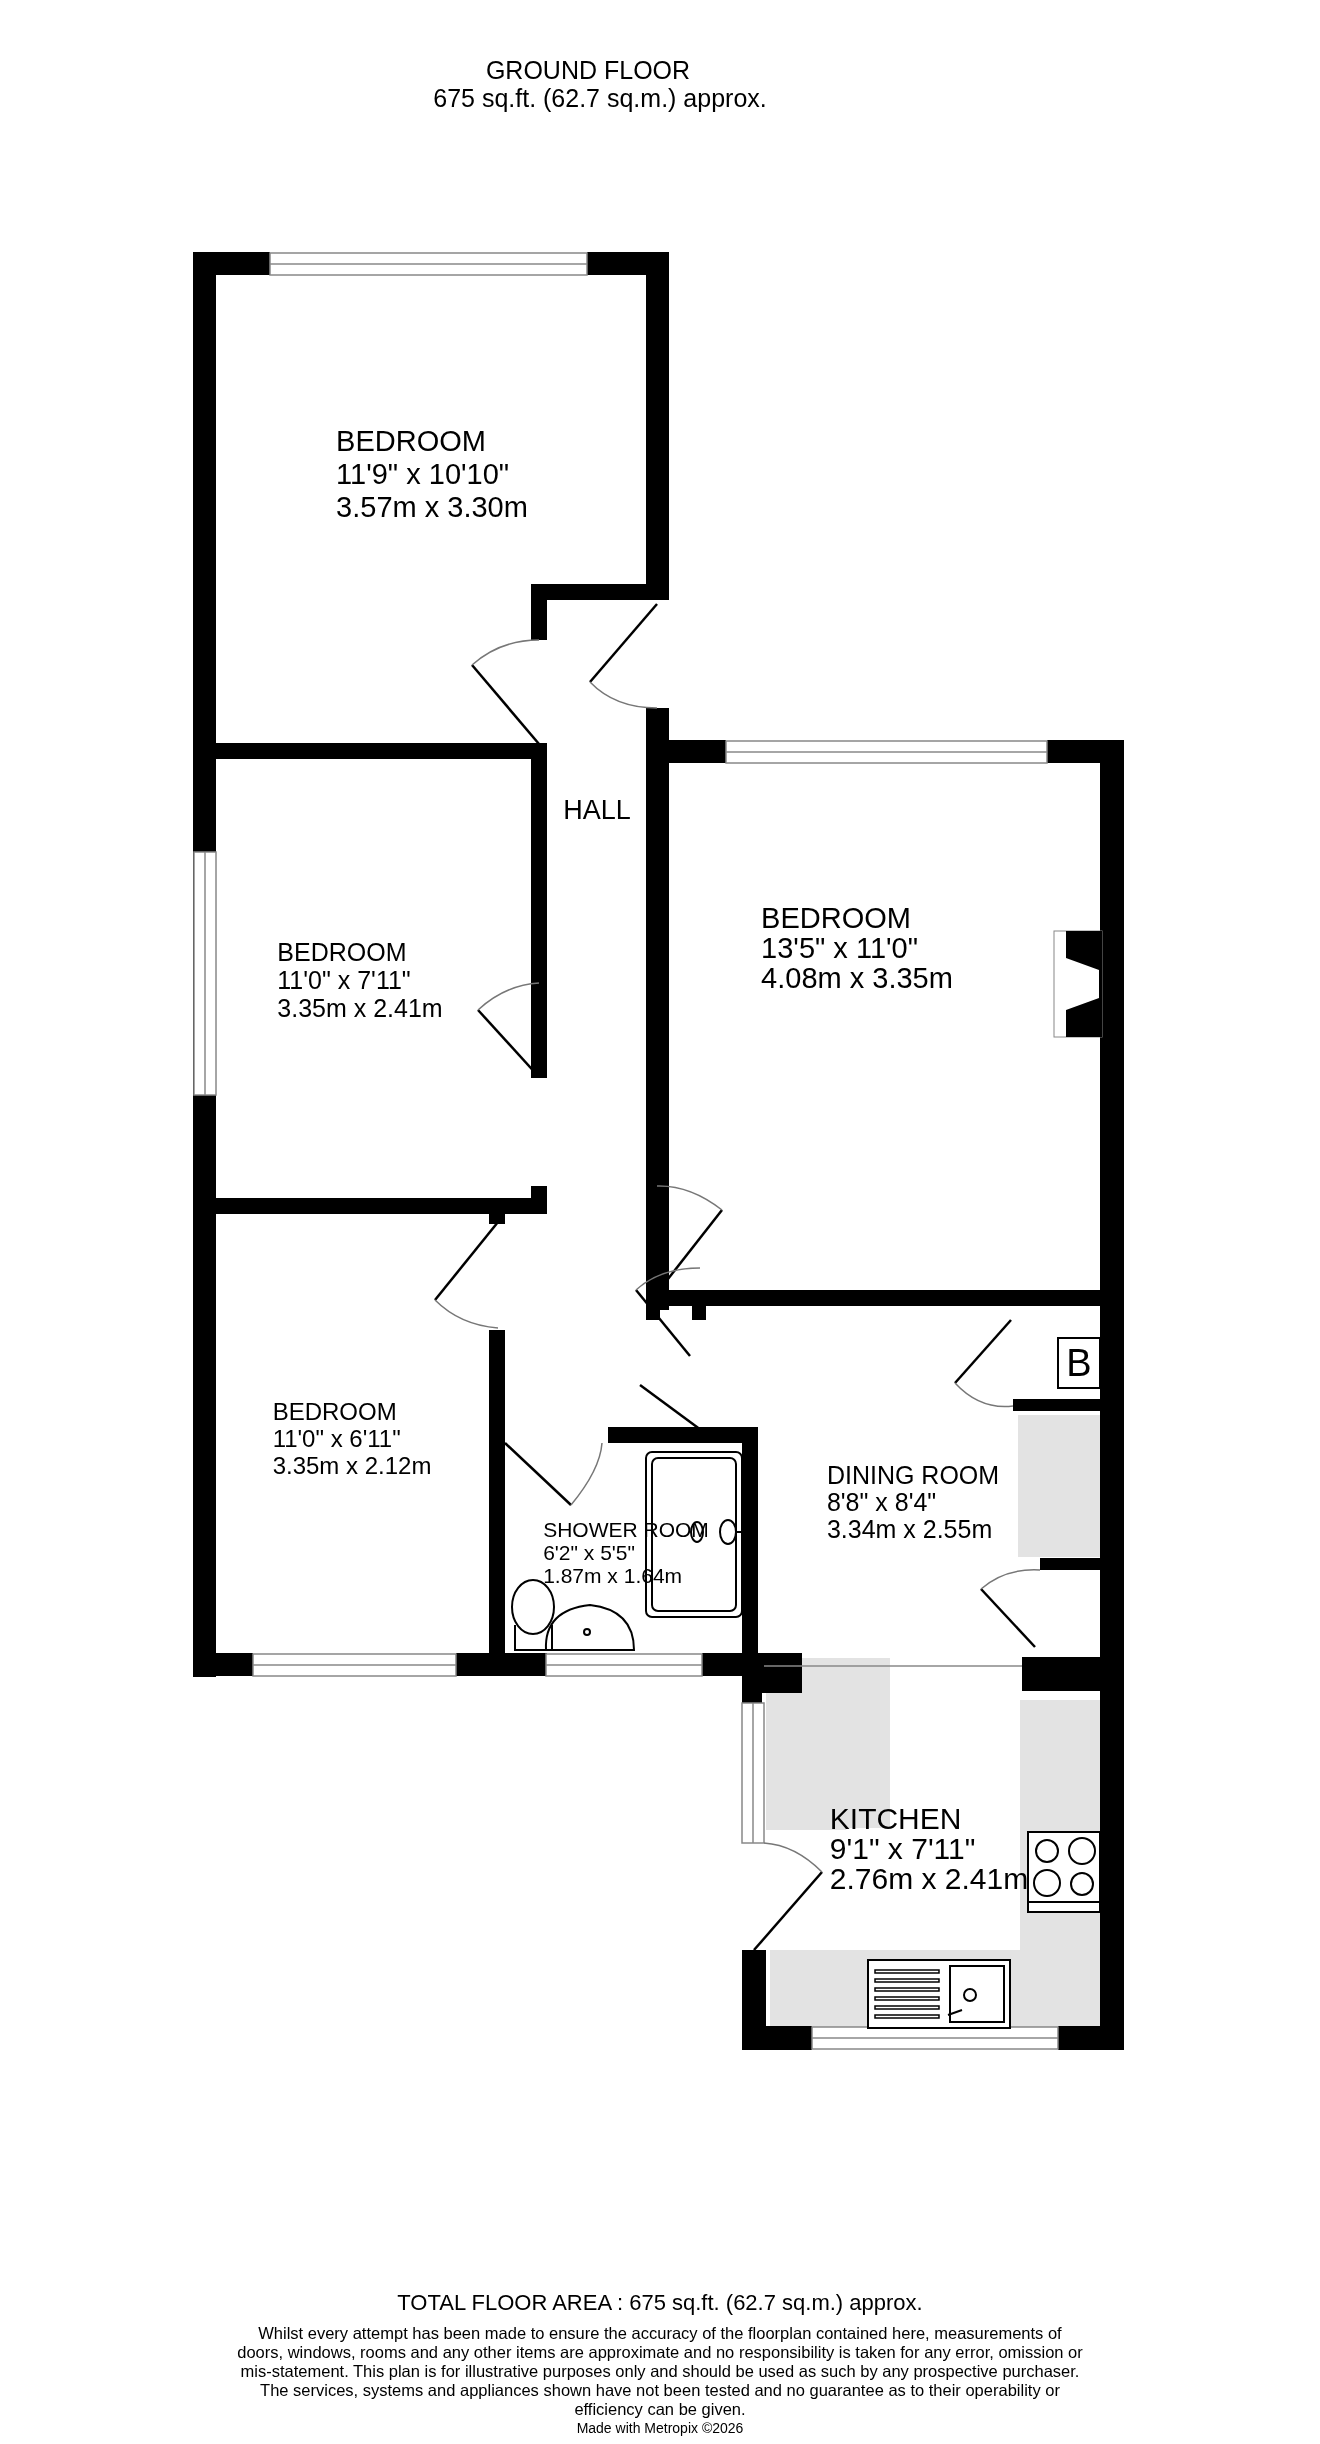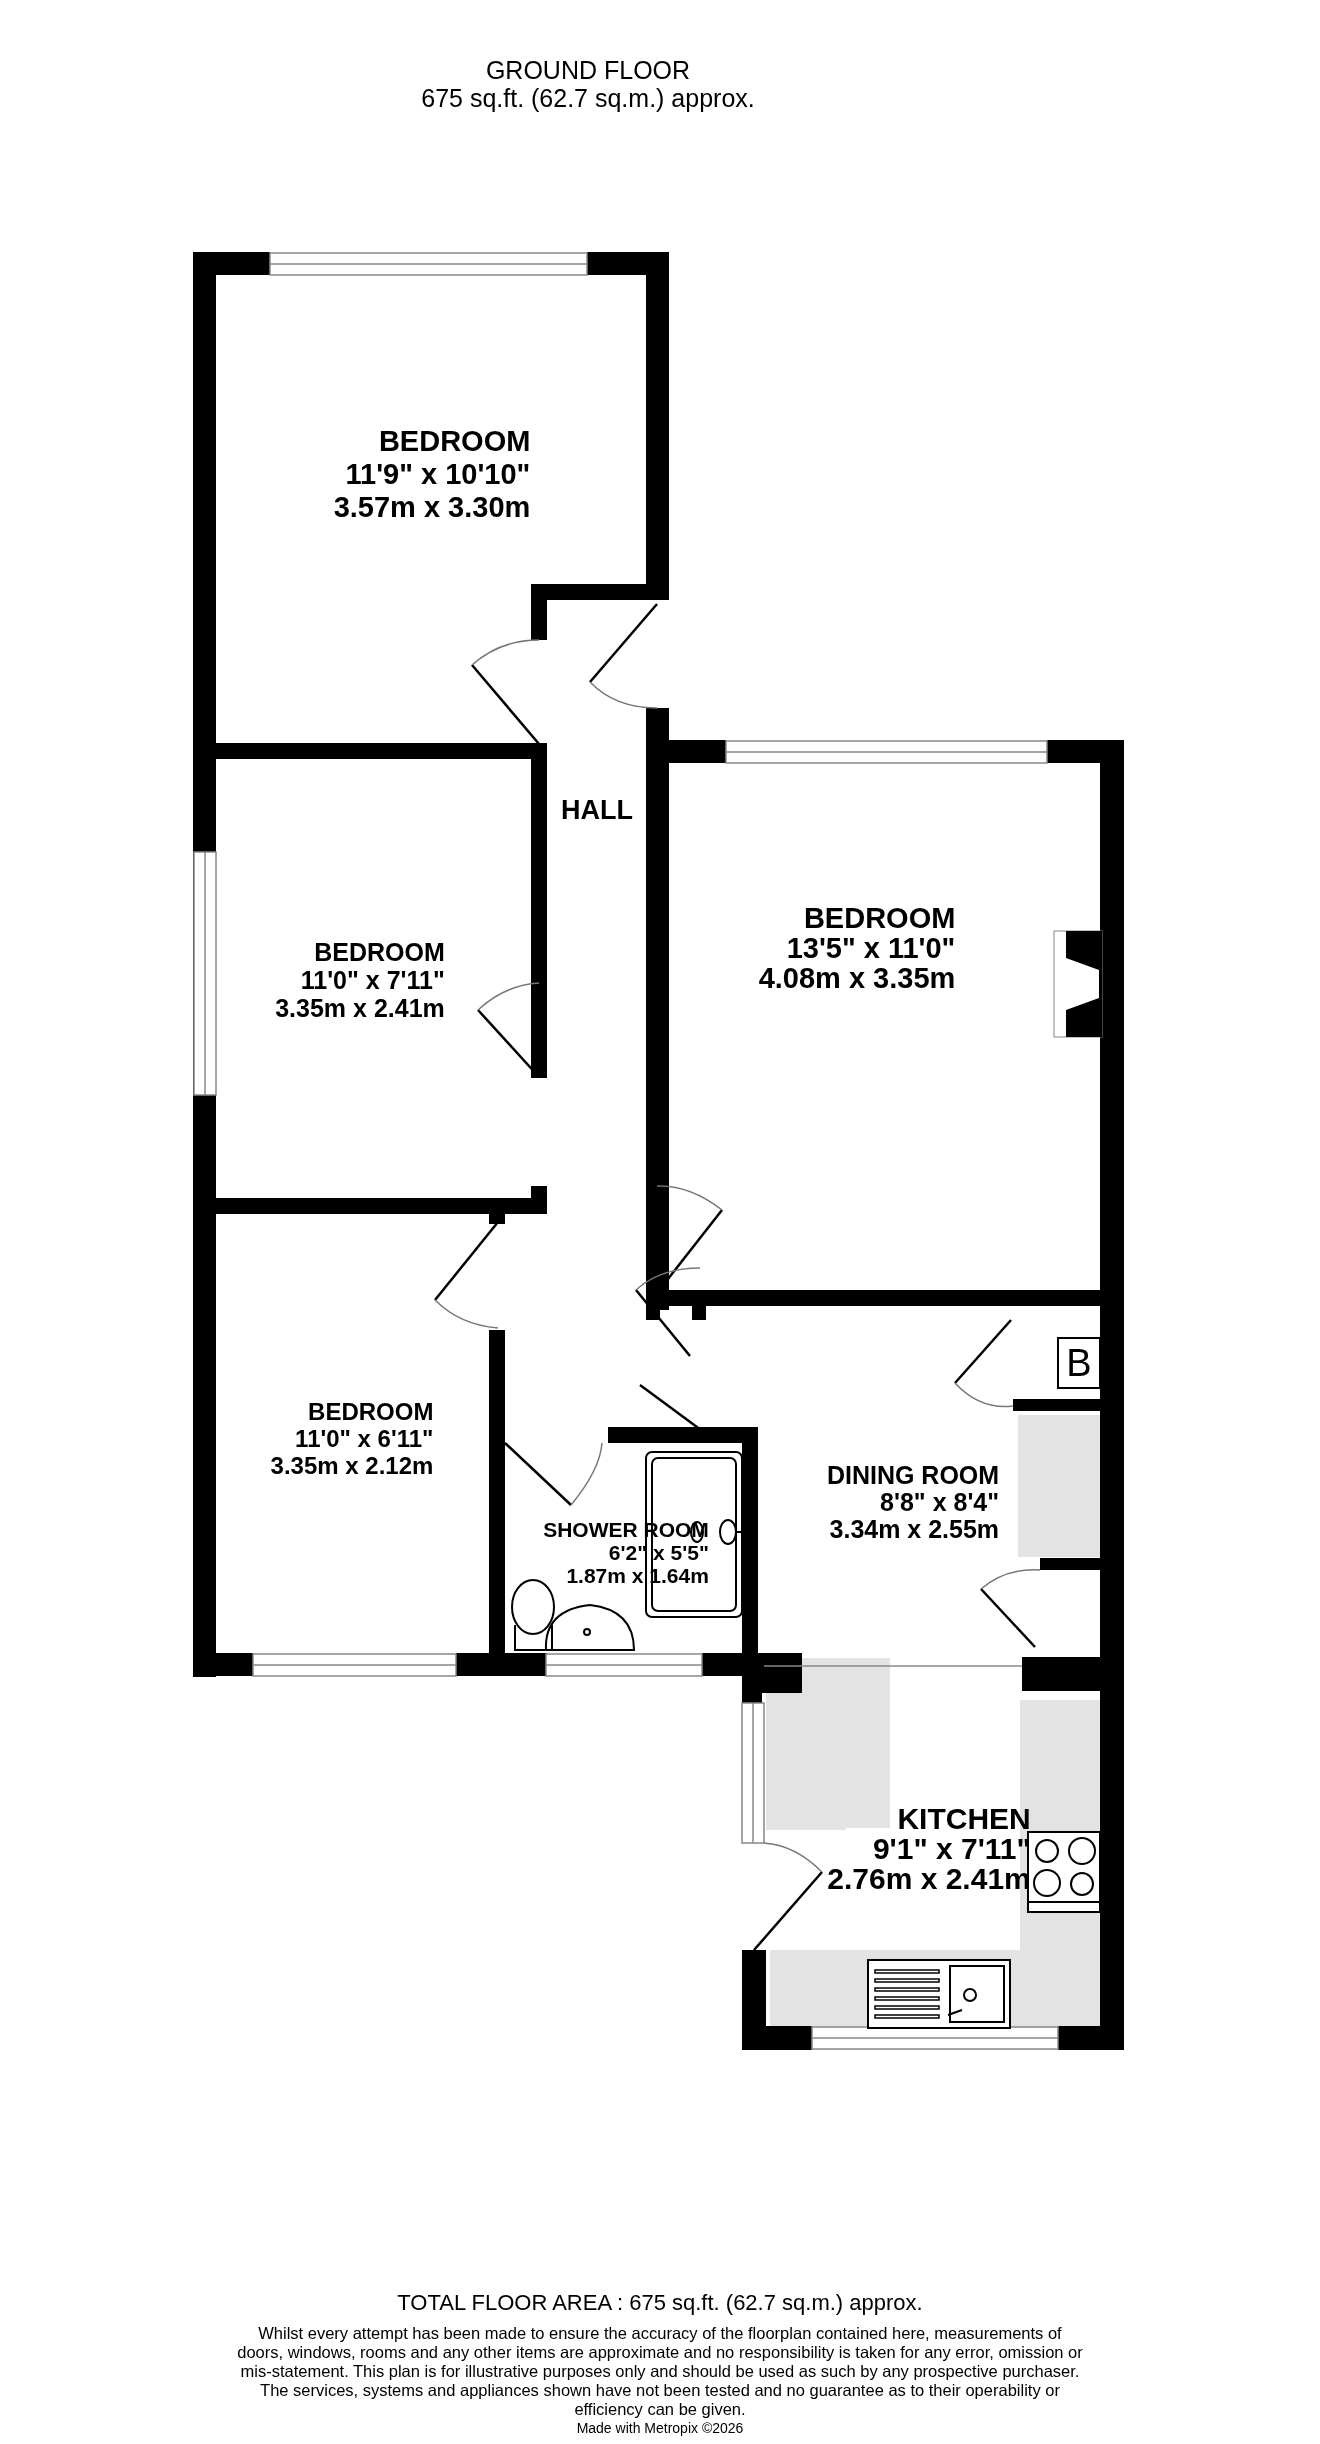--- a/index.html
+++ b/index.html
@@ -1,31 +1,31 @@
 <!DOCTYPE html>
 <html><head>
 <meta charset="utf-8">
 <style>
   html,body{margin:0;padding:0;background:#ffffff;}
   body{width:1320px;height:2444px;position:relative;overflow:hidden;font-family:"Liberation Sans",sans-serif;color:#000;}
   .hdr{position:absolute;left:0;width:1176px;text-align:center;font-size:25px;line-height:28px;}
   #plan{position:absolute;left:0;top:0;width:1320px;height:2444px;}
-  .lbl{position:absolute;text-align:right;font-weight:bold;white-space:nowrap;transform:translateX(-50%);}
+  .lbl{position:absolute;text-align:left;font-weight:normal;white-space:nowrap;transform:translateX(-50%);}
   .lbl .n{display:block;}
   .lbl .d{display:block;}
   .foot{position:absolute;left:0;width:1320px;text-align:center;font-family:"Liberation Sans",sans-serif;}
   .foot .total{font-size:22px;line-height:26px;}
   .foot .disc{font-size:16.5px;line-height:19px;margin:8px auto 0;width:850px;}
   .foot .made{font-size:14px;line-height:19px;}
 </style>
 </head>
 <body>
 
 <div class="hdr" style="top:56px;">GROUND FLOOR</div>
-<div class="hdr" style="top:84px;">675 sq.ft. (62.7 sq.m.) approx.</div>
+<div class="hdr" style="top:84px;padding-left:12px;">675 sq.ft. (62.7 sq.m.) approx.</div>
 
 <svg id="plan" viewBox="0 0 1320 2444" xmlns="http://www.w3.org/2000/svg">
 
   <g fill="#e3e3e3">
     <rect x="1018" y="1415" width="82" height="142"></rect>
     <rect x="766" y="1658" width="124" height="170"></rect>
     <rect x="766" y="1700" width="80" height="130"></rect>
     <rect x="1020" y="1700" width="82" height="330"></rect>
     <rect x="770" y="1950" width="332" height="80"></rect>
   </g>

